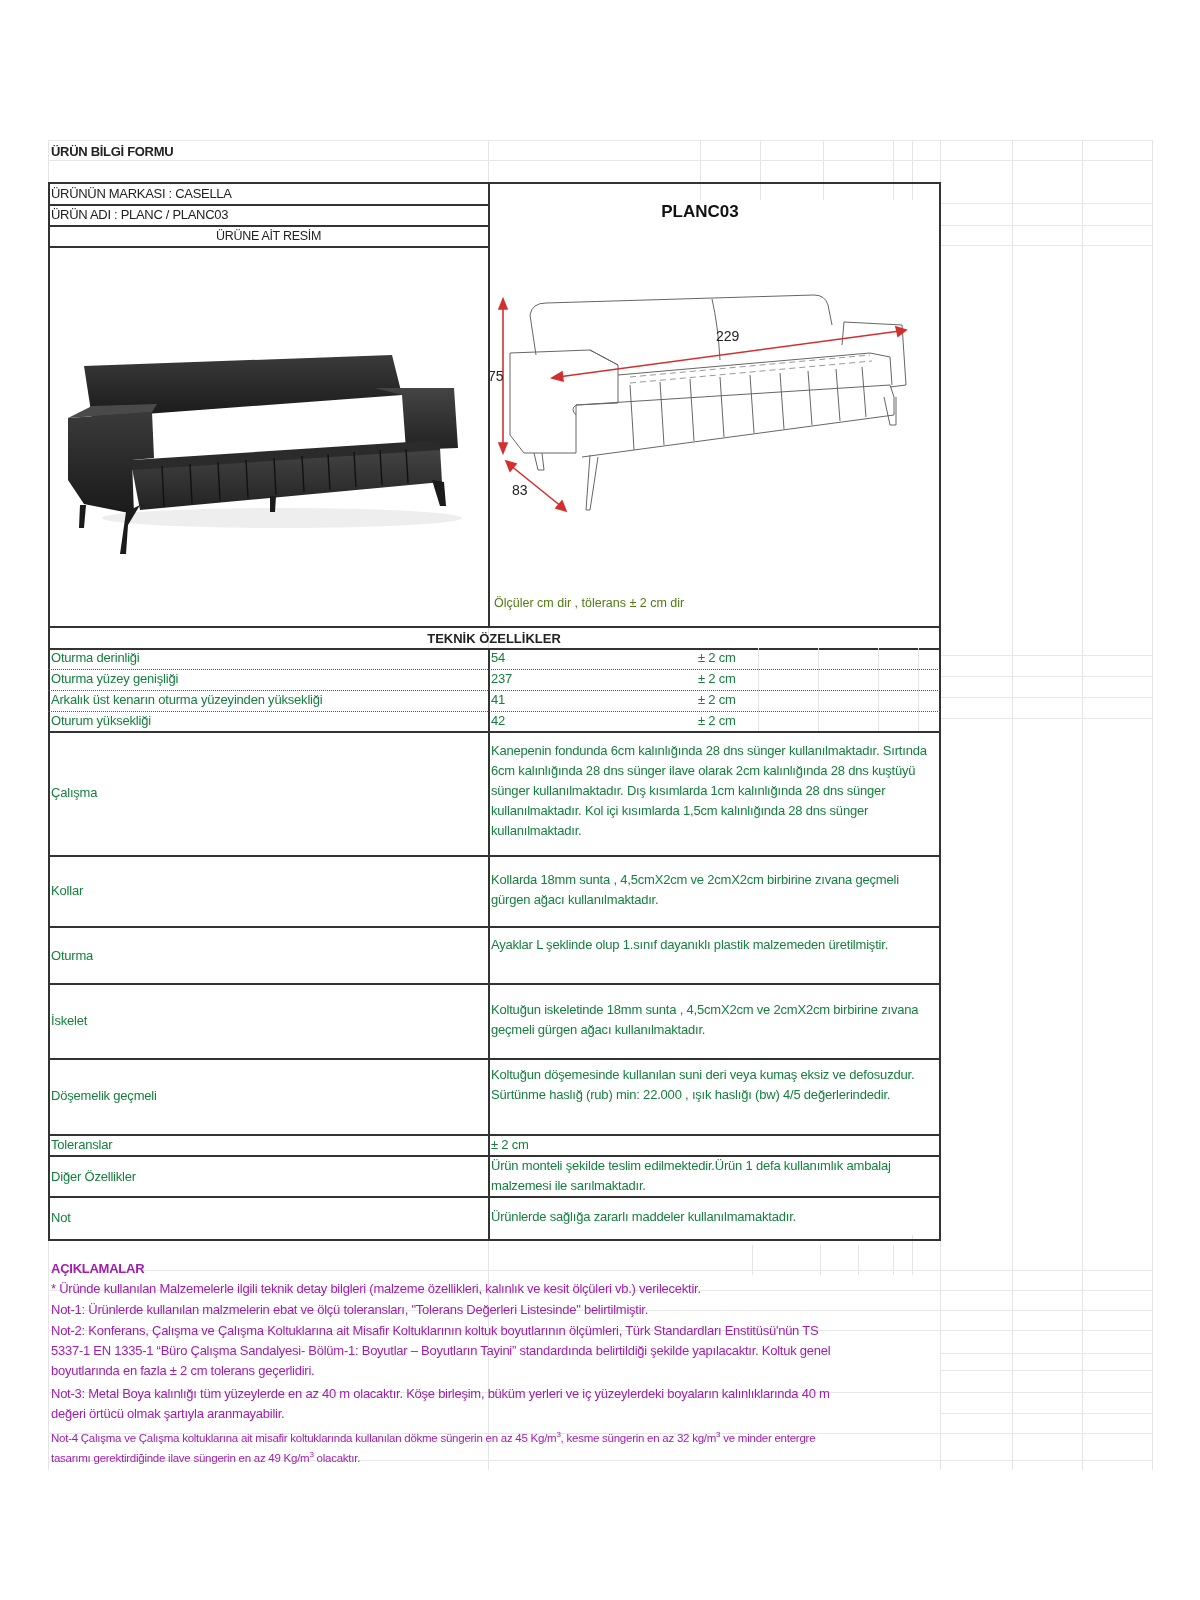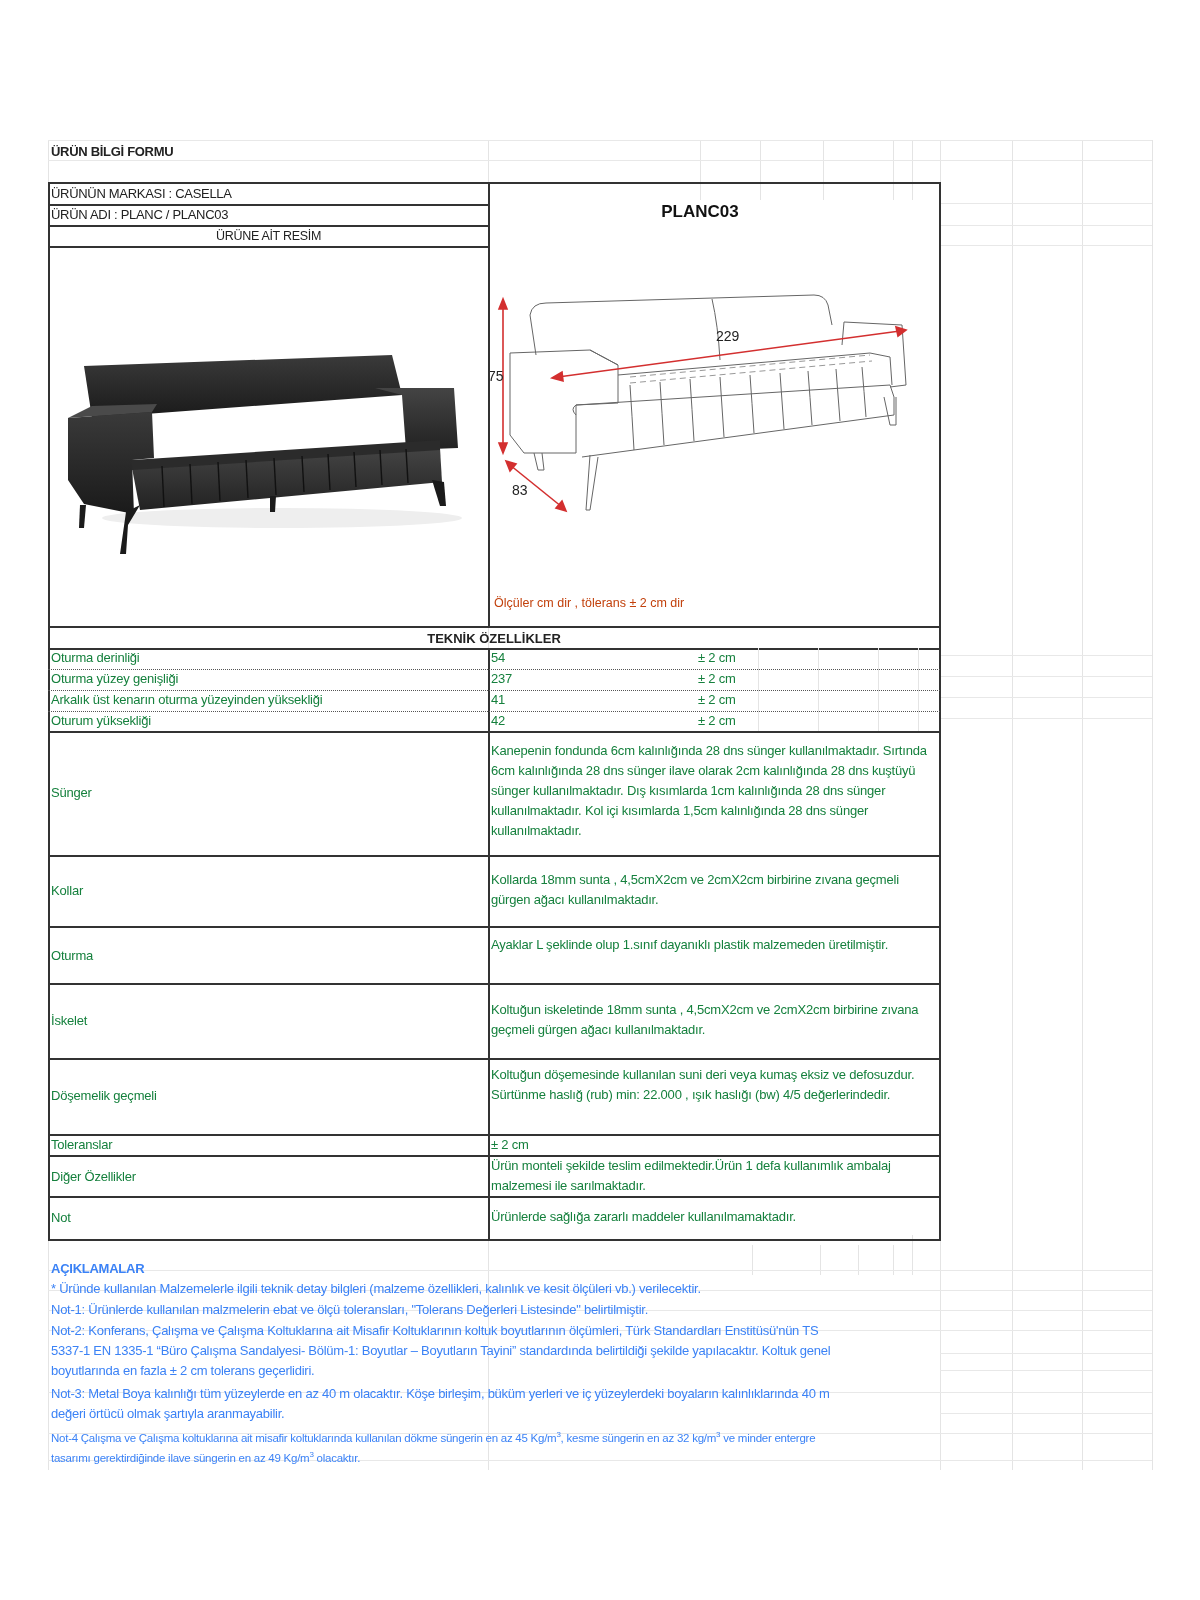--- a/index.html
+++ b/index.html
@@ -16,25 +16,25 @@
   .vline { position: absolute; width: 1.5px; background: #333; }
   .dotline { position: absolute; height: 0; border-top: 1px dotted #555; }
 
   .cell-text { position: absolute; font-size: 13px; line-height: 20px; letter-spacing: -0.2px; color: #15803d; }
   .wrap { white-space: normal; }
 
   .photo { position: absolute; left: 62px; top: 300px; width: 420px; height: 260px; }
   .drawing { position: absolute; left: 490px; top: 285px; width: 440px; height: 240px; }
 
   .title-planc { position: absolute; left: 480px; top: 202px; width: 440px; text-align: center; font-family: "Liberation Sans", sans-serif; font-weight: bold; font-size: 17px; color: #111; }
-  .dim-note { position: absolute; left: 494px; top: 596px; font-family: "Liberation Sans", sans-serif; font-size: 12.5px; color: #c2410c; }
+  .dim-note { position: absolute; left: 494px; top: 596px; font-family: "Liberation Sans", sans-serif; font-size: 12.5px; color: #4d7c0f; }
 
   .section-head { position: absolute; left: 48px; top: 630px; width: 892px; text-align: center; font-weight: bold; font-size: 13px; line-height: 18px; }
 
-  .note { position: absolute; left: 51px; font-size: 13px; line-height: 20px; color: #3b82f6; letter-spacing: -0.25px; text-align: right; }
+  .note { position: absolute; left: 51px; font-size: 13px; line-height: 20px; color: #a21caf; letter-spacing: -0.25px; text-align: right; }
   .note-small { font-size: 11.5px; }
   sup { font-size: 8px; }
 </style>
 </head>
 <body>
 
 <div>
   <div class="grid-v" style="left:48px;top:140px;height:1330px;"></div>
   <div class="grid-v" style="left:488px;top:140px;height:1330px;"></div>
   <div class="grid-v" style="left:700px;top:140px;height:60px;"></div>
@@ -220,21 +220,21 @@
   <div class="grid-v" style="left:758px;top:648px;height:84px;"></div>
   <div class="grid-v" style="left:818px;top:648px;height:84px;"></div>
   <div class="grid-v" style="left:878px;top:648px;height:84px;"></div>
   <div class="grid-v" style="left:918px;top:648px;height:84px;"></div>
 </div>
 <div class="hline" style="left:48px;top:731px;width:893px;"></div>
 
 <div>
 
   <div>
-    <div class="cell-text" style="left:51px;top:783px;">Sünger</div>
+    <div class="cell-text" style="left:51px;top:783px;">Çalışma</div>
     <div class="cell-text wrap" style="left:491px;top:741px;width:445px;">Kanepenin fondunda 6cm kalınlığında 28 dns sünger kullanılmaktadır. Sırtında 6cm kalınlığında 28 dns sünger ilave olarak 2cm kalınlığında 28 dns kuştüyü sünger kullanılmaktadır. Dış kısımlarda 1cm kalınlığında 28 dns sünger kullanılmaktadır. Kol içi kısımlarda 1,5cm kalınlığında 28 dns sünger kullanılmaktadır.</div>
   </div>
   <div class="hline" style="left:48px;top:855px;width:893px;"></div>
 
   <div>
     <div class="cell-text" style="left:51px;top:881px;">Kollar</div>
     <div class="cell-text wrap" style="left:491px;top:870px;width:420px;">Kollarda 18mm sunta , 4,5cmX2cm ve 2cmX2cm birbirine zıvana geçmeli gürgen ağacı kullanılmaktadır.</div>
   </div>
   <div class="hline" style="left:48px;top:926px;width:893px;"></div>
 

